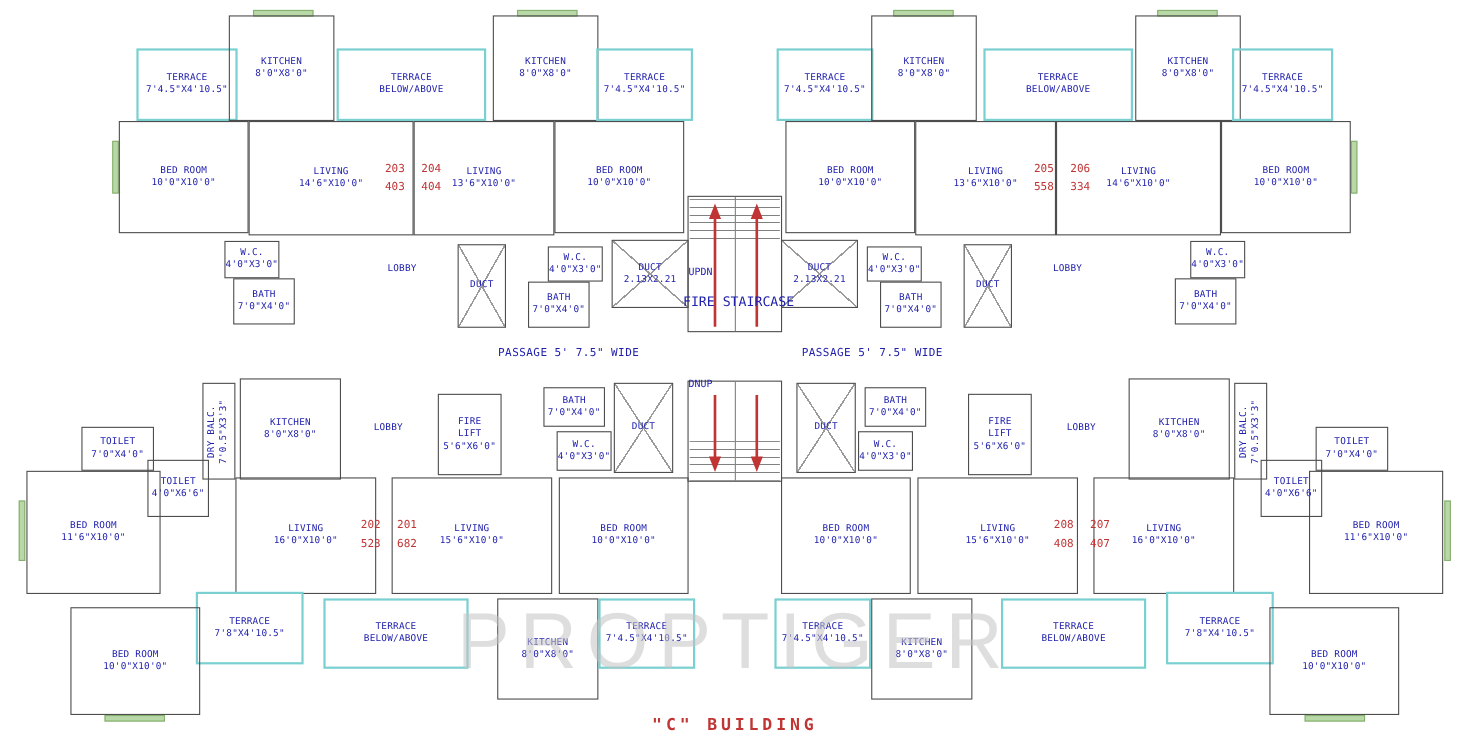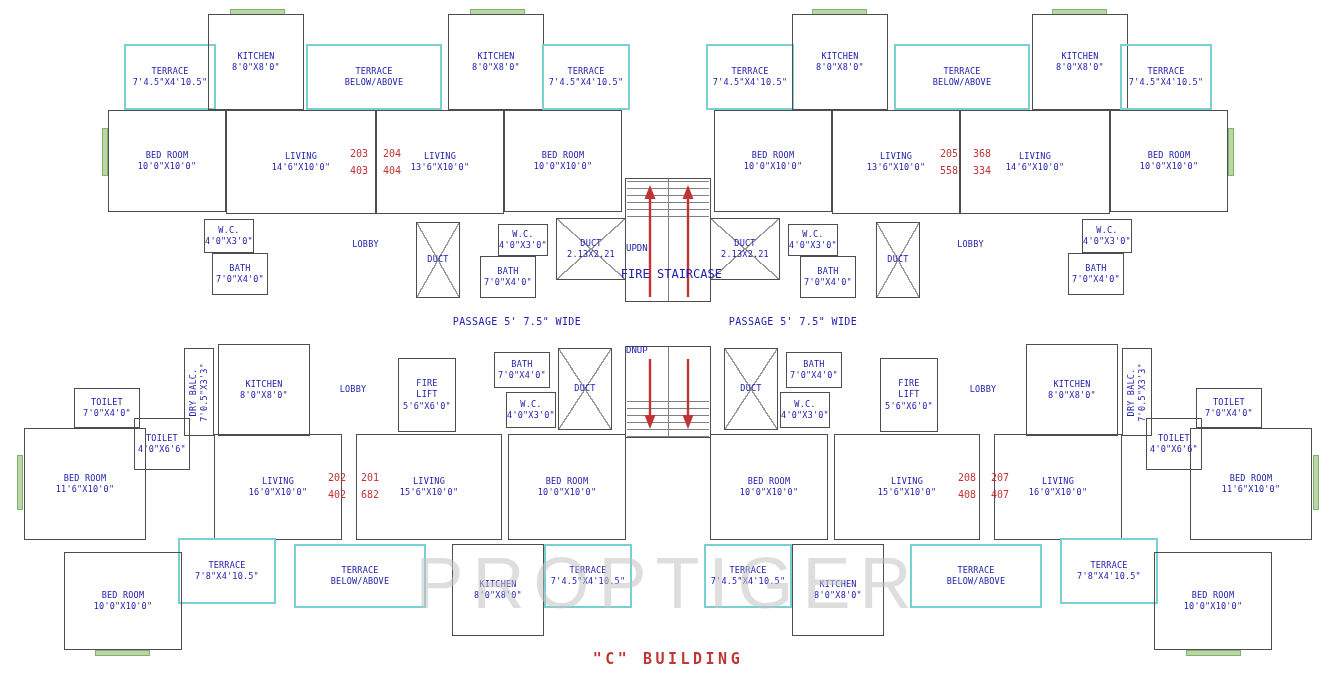--- a/index.html
+++ b/index.html
@@ -506,26 +506,26 @@
       </div>
       <div class="flatno" style="left: 378px; top: 146px;">
         <div>204</div>
         <div>404</div>
       </div>
       <div class="flatno" style="left: 935px; top: 146px;">
         <div>205</div>
         <div>558</div>
       </div>
       <div class="flatno" style="left: 968px; top: 146px;">
-        <div>368</div>
+        <div>206</div>
         <div>334</div>
       </div>
       <div class="flatno" style="left: 323px; top: 470px;">
         <div>202</div>
-        <div>402</div>
+        <div>523</div>
       </div>
       <div class="flatno" style="left: 356px; top: 470px; text-align: center;">
         <div>201</div>
         <div>682</div>
       </div>
       <div class="flatno" style="left: 953px; top: 470px;">
         <div>208</div>
         <div>408</div>
       </div>
       <div class="flatno" style="left: 986px; top: 470px;">

